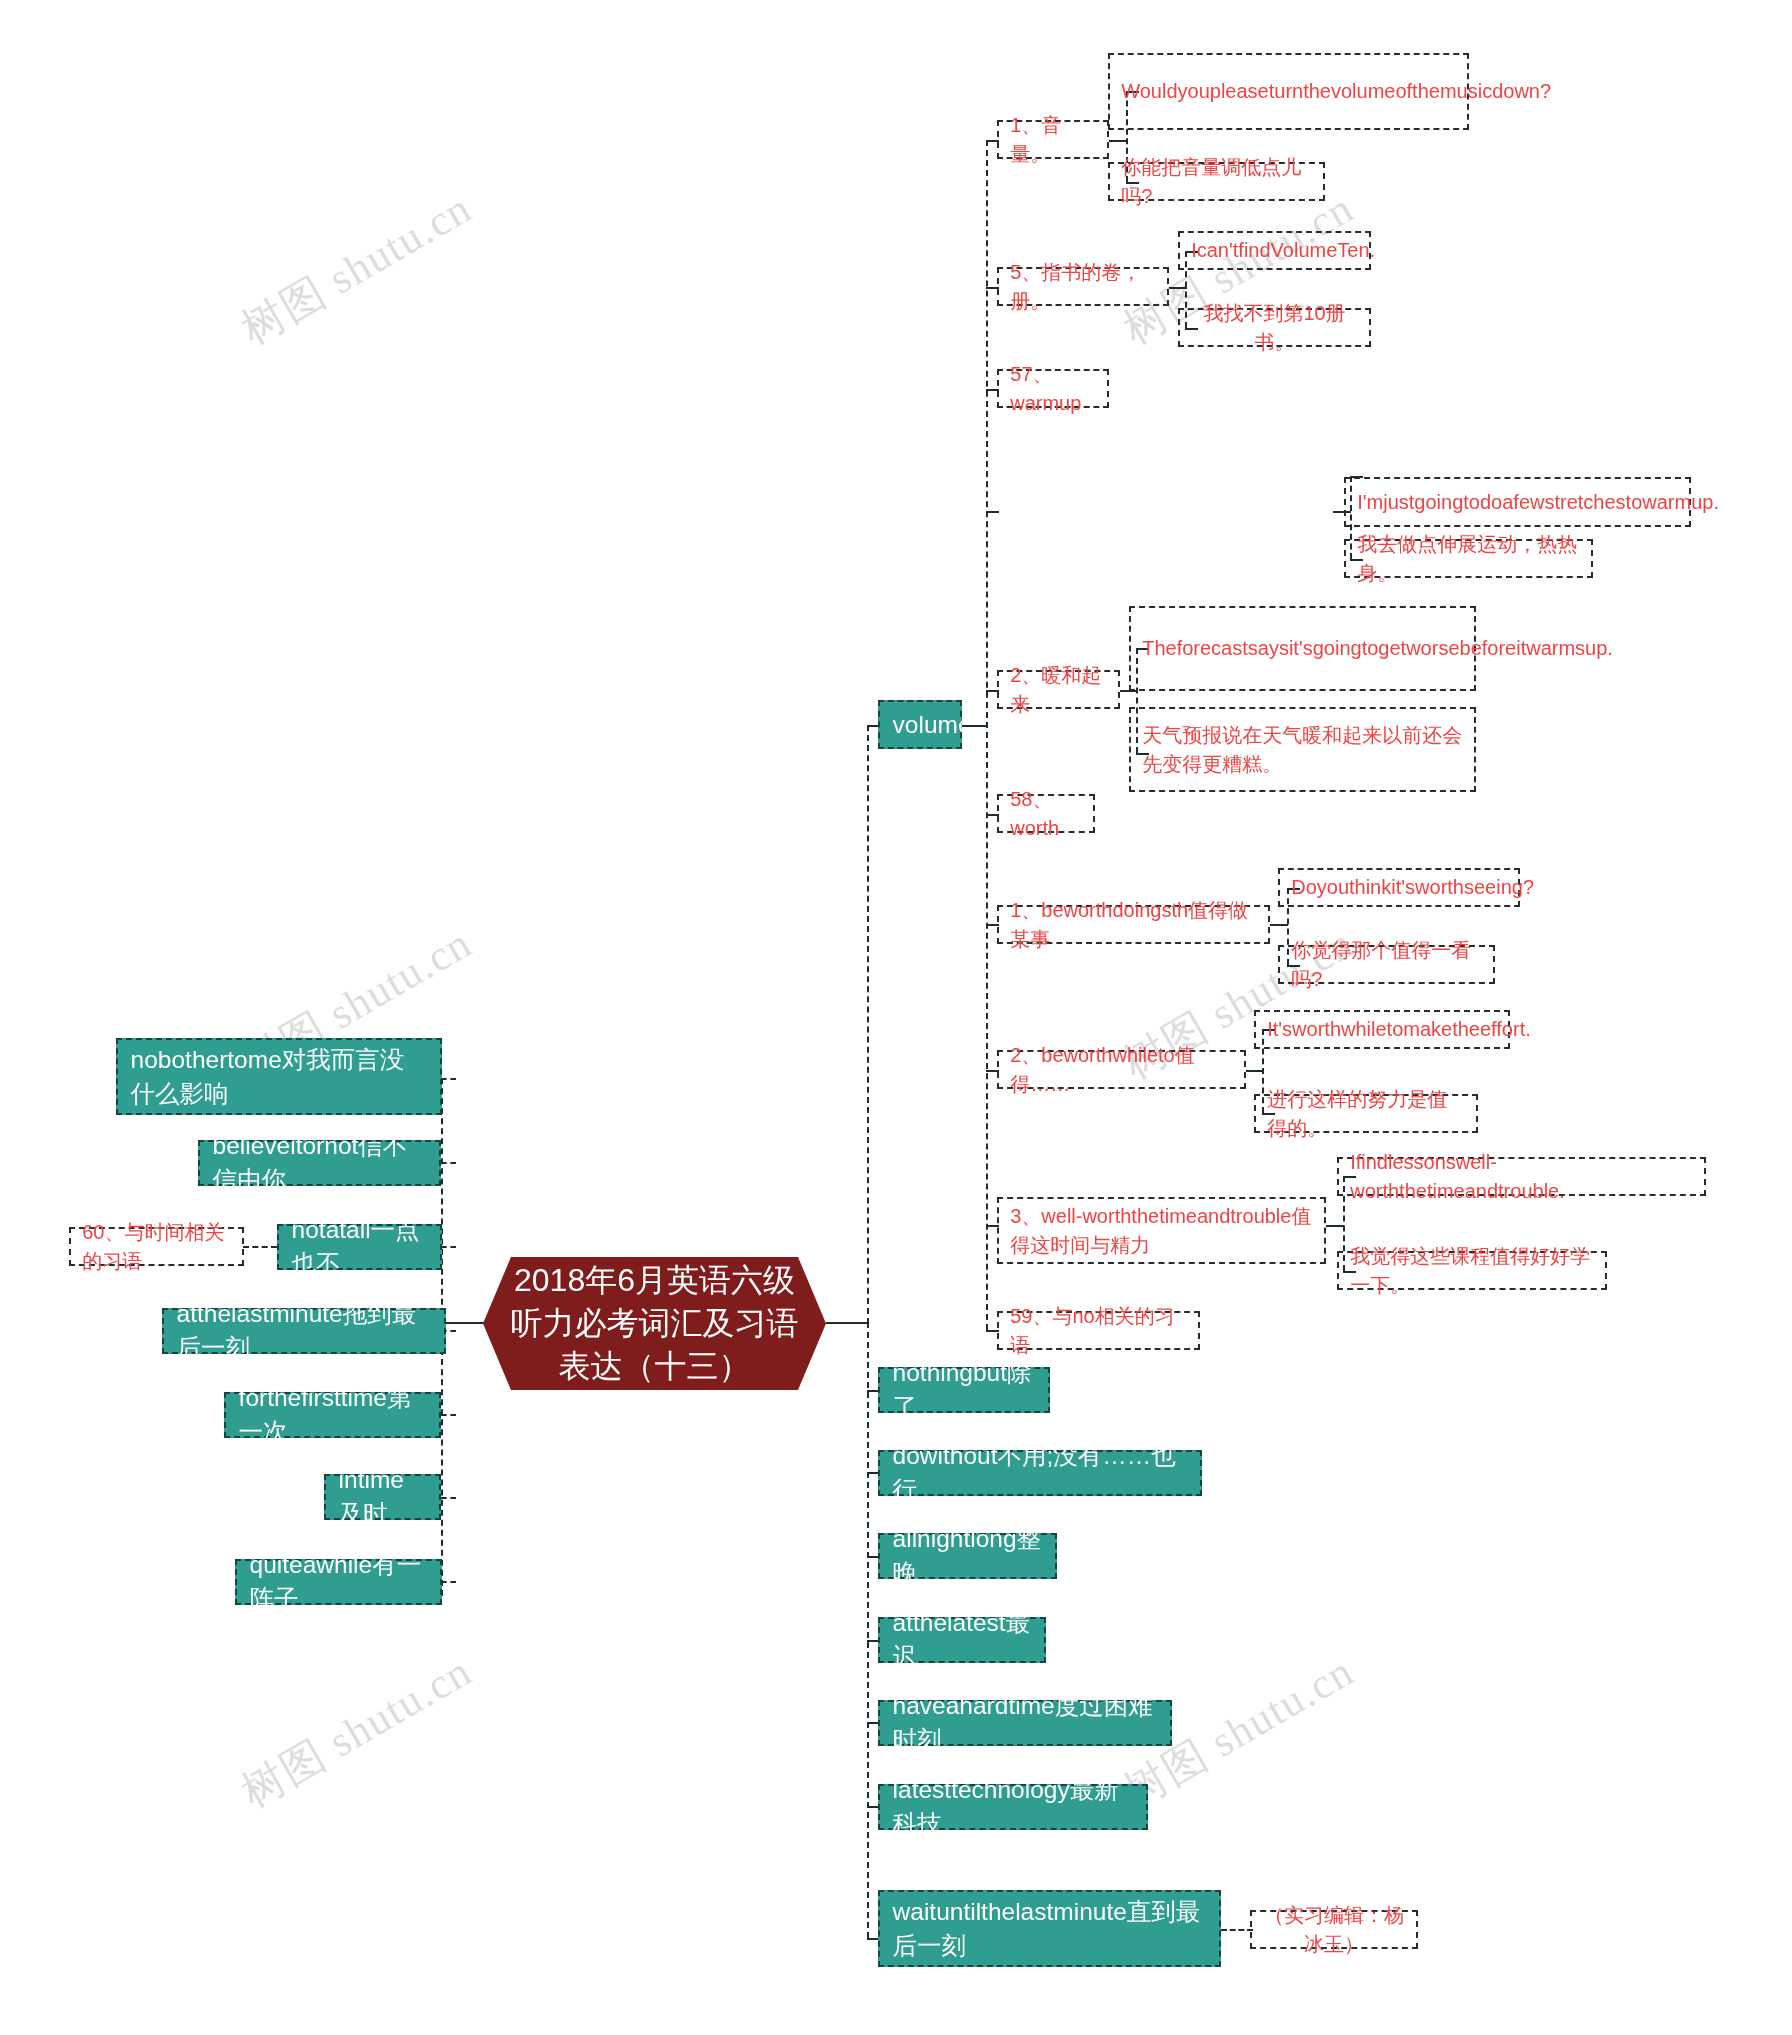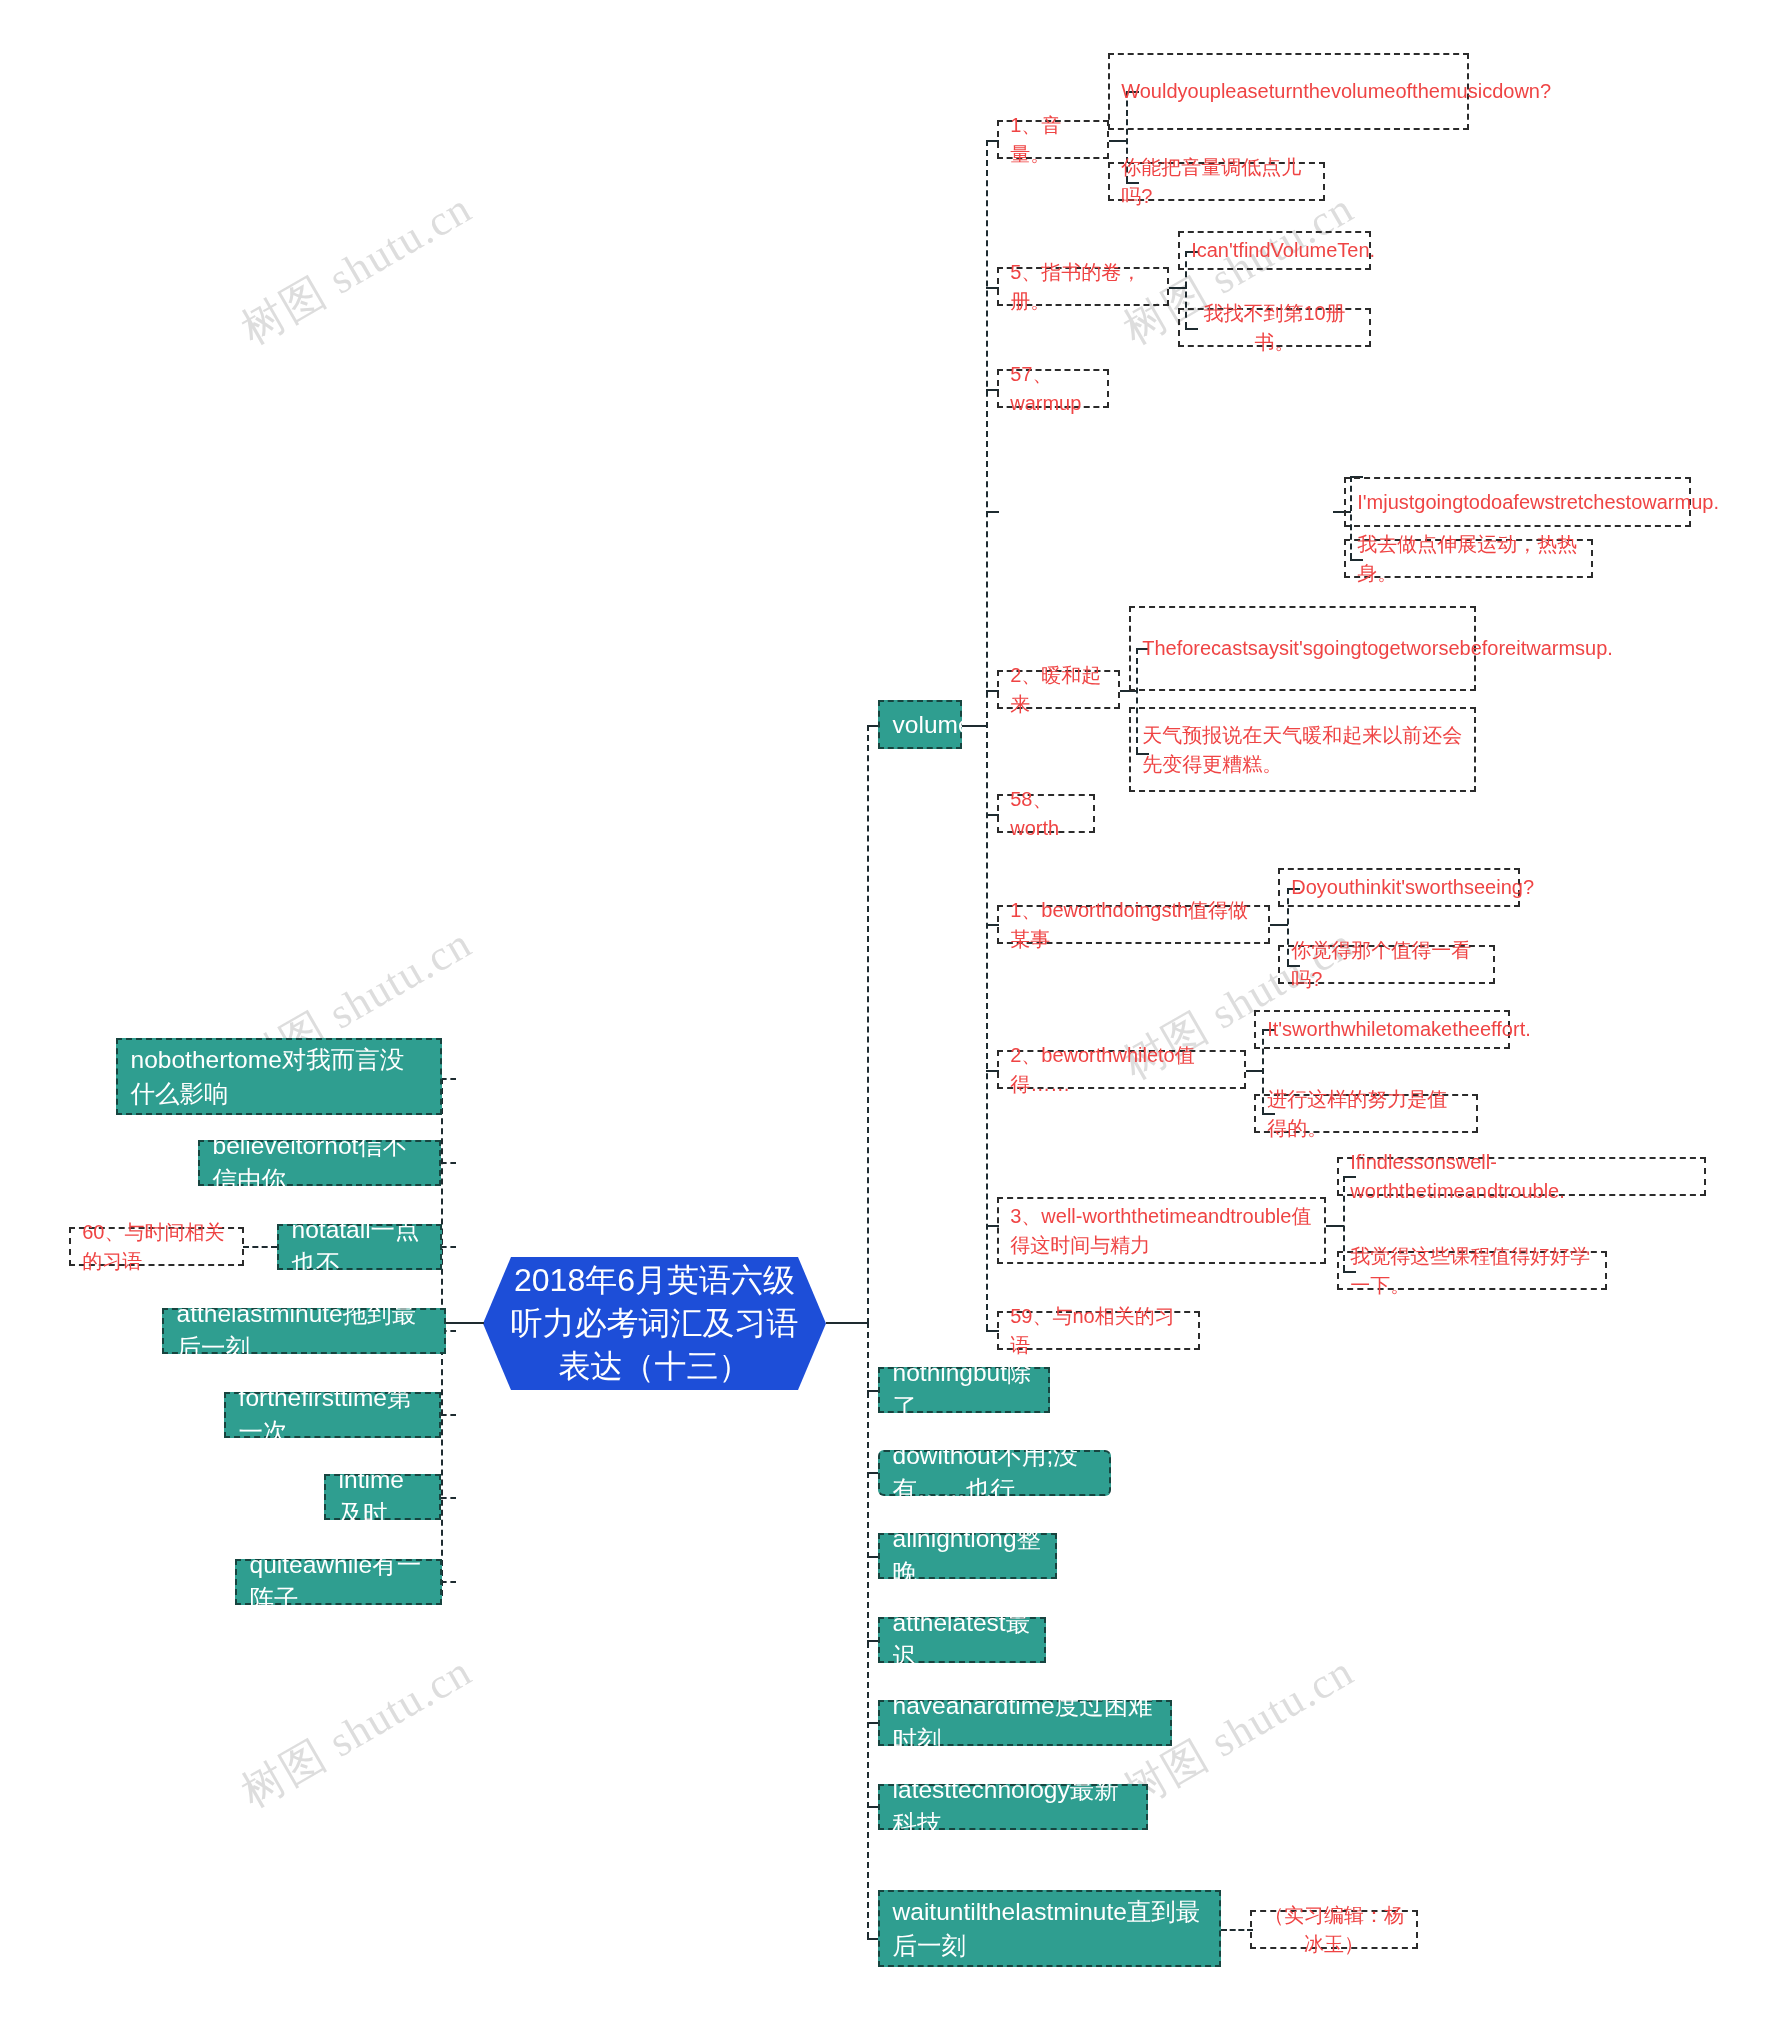--- a/index.html
+++ b/index.html
@@ -29,21 +29,21 @@
   .node{position:absolute;box-sizing:border-box;display:flex;align-items:center;}
   .dash{
     border:2.1px dashed #2b2b2b;background:transparent;color:#ef4444;
     padding:7px 11.2px;font-size:20px;line-height:1.42;
   }
   .green{
     background:#2f9e90;border:2.1px dashed #17443f;color:#ffffff;
     padding:8.4px 12.6px;font-size:24.5px;line-height:1.38;
   }
   .center{
-    background:#1d4ed8;color:#ffffff;font-size:32px;line-height:1.34;
+    background:#7f1d1d;color:#ffffff;font-size:32px;line-height:1.34;
     text-align:center;justify-content:center;padding:27px 21px;
     clip-path:polygon(28px 0,calc(100% - 28px) 0,100% 50%,calc(100% - 28px) 100%,28px 100%,0 50%);
   }
   .green .tx,.dash .tx,.center .tx{display:block;width:100%;}
 </style>
 </head>
 <body>
 
 <div id="stage">
 
@@ -187,21 +187,21 @@
   </div>
 
   <div class="ln v" style="left:867px;top:1322px;width:0;height:616px;"></div>
 
   <div class="ln hs" style="left:867px;top:1390px;width:12.6px;height:0;"></div>
   <div class="node green" style="left:878px;top:1367px;width:172px;height:46px;">
     <span class="tx">nothingbut除了</span>
   </div>
 
   <div class="ln hs" style="left:867px;top:1472px;width:12.6px;height:0;"></div>
-  <div class="node green" style="left:878px;top:1450px;width:233px;height:46px;border-radius:6px;">
+  <div class="node green" style="left:878px;top:1450px;width:324px;height:46px;">
     <span class="tx">dowithout不用;没有……也行</span>
   </div>
 
   <div class="ln hs" style="left:867px;top:1556px;width:12.6px;height:0;"></div>
   <div class="node green" style="left:878px;top:1533px;width:179px;height:46px;">
     <span class="tx">allnightlong整晚</span>
   </div>
 
   <div class="ln hs" style="left:867px;top:1640px;width:12.6px;height:0;"></div>
   <div class="node green" style="left:878px;top:1617px;width:168px;height:46px;">

